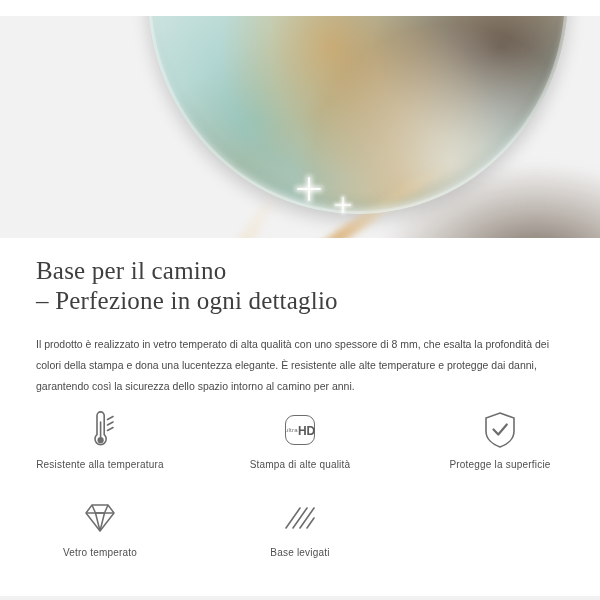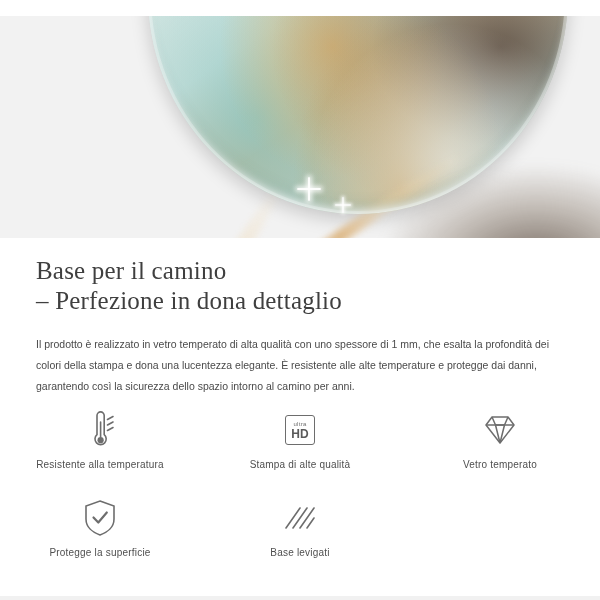--- a/index.html
+++ b/index.html
@@ -141,23 +141,23 @@
   .feature .cap {
     margin-top: 7px;
     font-size: 10px;
     color: #4f4f4f;
     text-align: center;
     letter-spacing: 0.2px;
   }
   .hd-badge {
     width: 30px; height: 30px;
     border: 1.6px solid #6d6d6d;
-    border-radius: 3px;
+    border-radius: 9px;
     display: flex;
-    flex-direction: column;
+    flex-direction: row;
     align-items: center;
     justify-content: center;
     line-height: 1;
     text-align: center;
   }
   .hd-badge .u { font-size: 6px; color: #6d6d6d; letter-spacing: 0.3px; }
   .hd-badge .h { font-size: 12px; font-weight: bold; color: #5a5a5a; margin-top: 1px; }
 
   .footer-bar {
     position: absolute;
@@ -180,23 +180,23 @@
     <div class="vein v3"></div>
 
     <div class="rim"></div>
     <div class="sparkle s1"></div>
     <div class="sparkle s2"></div>
   </div>
 
   <div class="content">
     <h1 class="title">
       <span>Base per il camino</span>
-      <span class="line2">– Perfezione in dona dettaglio</span>
+      <span class="line2">– Perfezione in ogni dettaglio</span>
     </h1>
-    <p class="body">Il prodotto è realizzato in vetro temperato di alta qualità con uno spessore di 1 mm, che esalta la profondità dei colori della stampa e dona una lucentezza elegante. È resistente alle alte temperature e protegge dai danni, garantendo così la sicurezza dello spazio intorno al camino per anni.</p>
+    <p class="body">Il prodotto è realizzato in vetro temperato di alta qualità con uno spessore di 8 mm, che esalta la profondità dei colori della stampa e dona una lucentezza elegante. È resistente alle alte temperature e protegge dai danni, garantendo così la sicurezza dello spazio intorno al camino per anni.</p>
   </div>
 
   <div class="features">
 
     <div class="feature">
       <div class="ico">
         <svg width="34" height="42" viewBox="0 0 34 42">
           <g fill="none" stroke="#6d6d6d" stroke-width="1.6" stroke-linecap="round">
             <path d="M14 6.5a3.6 3.6 0 0 1 7.2 0v19.2a5.6 5.6 0 1 1-7.2 0z"></path>
             <line x1="17.6" y1="13" x2="17.6" y2="28"></line>
@@ -215,45 +215,45 @@
         <div class="hd-badge">
           <span class="u">ultra</span>
           <span class="h">HD</span>
         </div>
       </div>
       <div class="cap">Stampa di alte qualità</div>
     </div>
 
     <div class="feature">
       <div class="ico">
+        <svg width="36" height="42" viewBox="0 0 36 42">
+          <path d="M18 4 L32 9 V22 C32 30 25.5 35.5 18 38 C10.5 35.5 4 30 4 22 V9 Z" fill="none" stroke="#6d6d6d" stroke-width="1.6"></path>
+          <path d="M11.5 20.5 L16.3 25.5 L24.8 15.5" fill="none" stroke="#6d6d6d" stroke-width="2.2" stroke-linecap="round" stroke-linejoin="round"></path>
+        </svg>
+      </div>
+      <div class="cap">Protegge la superficie</div>
+    </div>
+
+    <div class="feature">
+      <div class="ico">
         <svg width="40" height="36" viewBox="0 0 40 36">
           <g fill="none" stroke="#6d6d6d" stroke-width="1.5" stroke-linejoin="round">
             <path d="M6 13 L12 5 H28 L34 13 L20 31 Z"></path>
             <path d="M6 13 H34"></path>
             <path d="M12 5 L15.5 13 L20 31"></path>
             <path d="M28 5 L24.5 13 L20 31"></path>
             <path d="M15.5 13 H24.5"></path>
           </g>
         </svg>
       </div>
       <div class="cap">Vetro temperato</div>
     </div>
 
     <div class="feature">
       <div class="ico">
-        <svg width="36" height="42" viewBox="0 0 36 42">
-          <path d="M18 4 L32 9 V22 C32 30 25.5 35.5 18 38 C10.5 35.5 4 30 4 22 V9 Z" fill="none" stroke="#6d6d6d" stroke-width="1.6"></path>
-          <path d="M11.5 20.5 L16.3 25.5 L24.8 15.5" fill="none" stroke="#6d6d6d" stroke-width="2.2" stroke-linecap="round" stroke-linejoin="round"></path>
-        </svg>
-      </div>
-      <div class="cap">Protegge la superficie</div>
-    </div>
-
-    <div class="feature">
-      <div class="ico">
         <svg width="40" height="34" viewBox="0 0 40 34">
           <g fill="none" stroke="#6d6d6d" stroke-width="1.6" stroke-linecap="round">
             <path d="M6 27 L20 7"></path>
             <path d="M13 27 L27 7"></path>
             <path d="M20 27 L34 7"></path>
             <path d="M27 27 L34 17"></path>
           </g>
         </svg>
       </div>
       <div class="cap">Base levigati</div>

